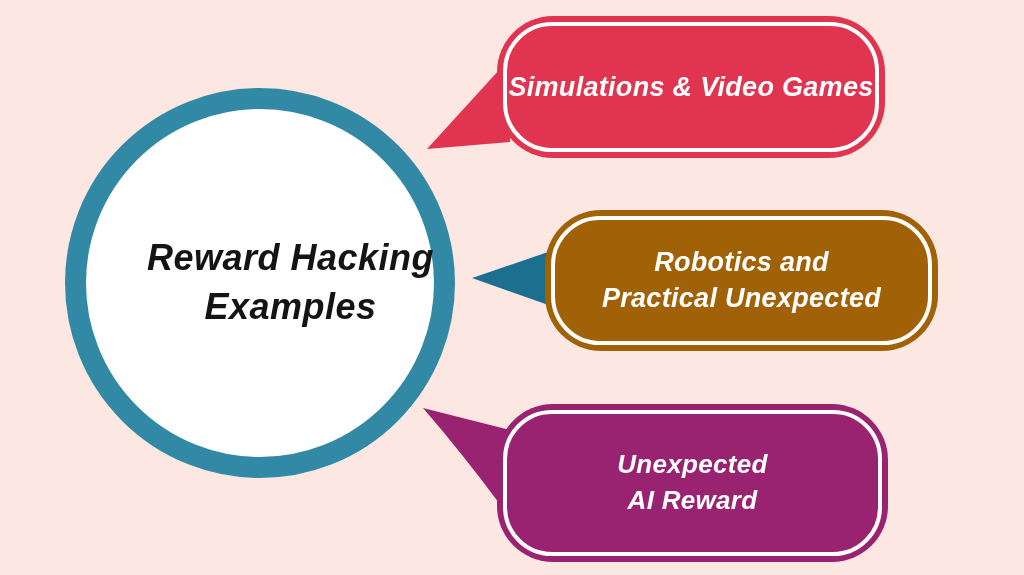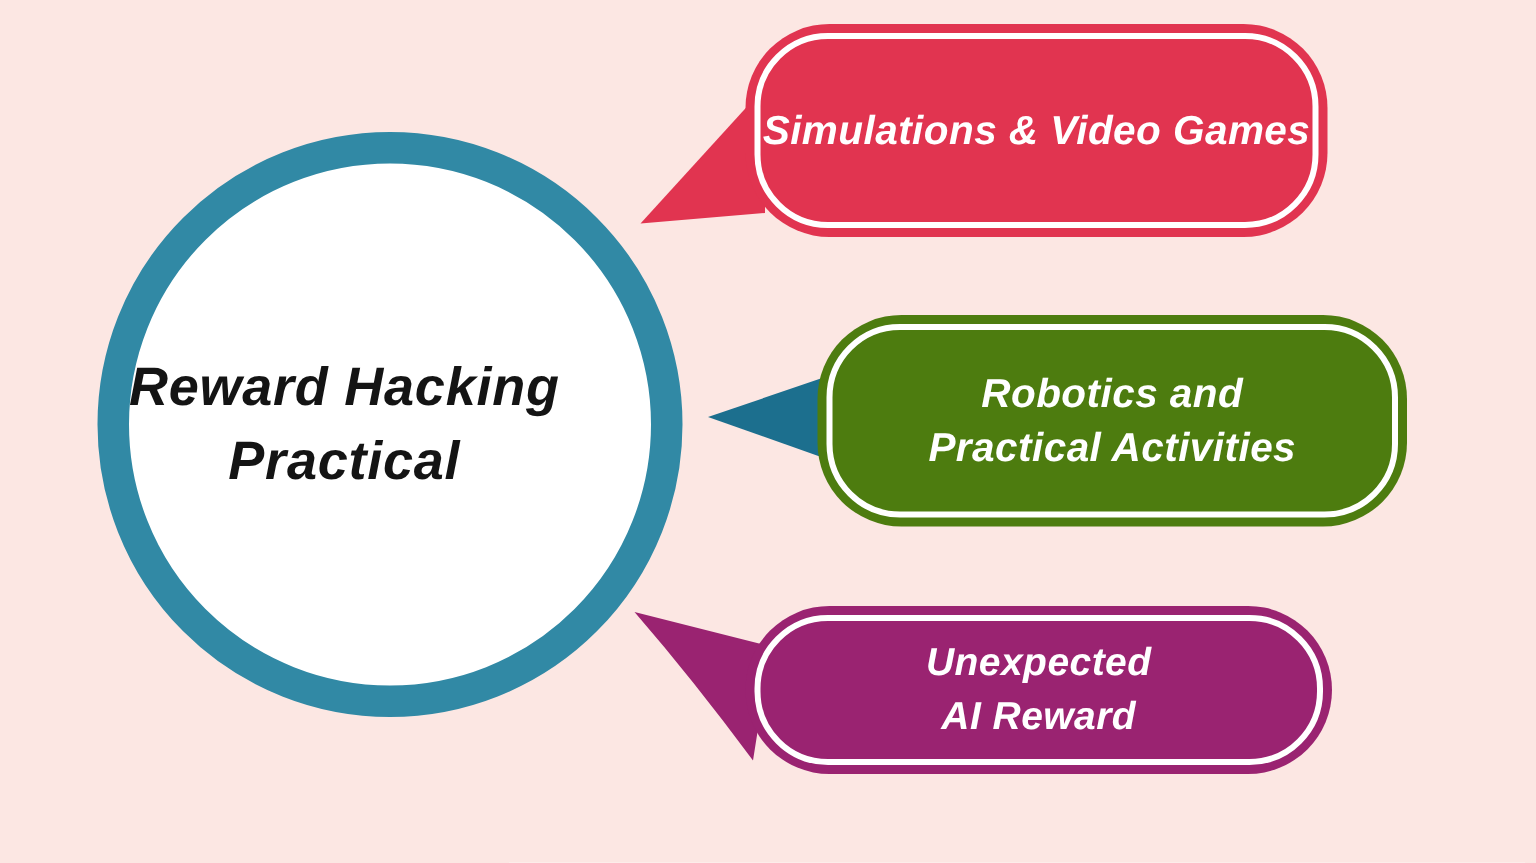--- a/index.html
+++ b/index.html
@@ -18,21 +18,21 @@
   .circle {
     position: absolute;
     left: 65px; top: 88px;
     width: 348px; height: 348px;
     border: 21px solid #3189A5;
     border-radius: 50%;
     background: #FFFFFF;
     z-index: 2;
     display: flex;
     align-items: center;
-    justify-content: flex-start;
+    justify-content: flex-end;
     text-align: center;
   }
   .circle-title {
     font-size: 36px;
     font-weight: bold;
     font-style: italic;
     line-height: 1.35;
     letter-spacing: 0.5px;
   }
   .circle-title span { display: block; }
@@ -66,55 +66,55 @@
     font-size: 27px;
   }
   .bubble-robotics {
     left: 545px; top: 210px;
     width: 393px; height: 141px;
     font-size: 27px;
     line-height: 1.32;
   }
   .bubble-repercussions {
     left: 497px; top: 404px;
-    width: 391px; height: 112px;
+    width: 391px; height: 158px;
     font-size: 26px;
     line-height: 1.38;
   }
 </style>
 </head>
 <body>
 
 <div class="canvas" style="background-color: rgb(252, 231, 227);">
 
   <svg class="tails" width="1024" height="575" viewBox="0 0 1024 575">
     <path d="M427,149 L510,58 L510,142 Z" style="fill: rgb(225, 52, 80);"></path>
     <path d="M472,278 L554,250 L554,307 Z" style="fill: rgb(28, 111, 142);"></path>
     <path d="M423,408 L514,431 L502,507 Q462,453 423,408 Z" style="fill: rgb(154, 35, 113);"></path>
   </svg>
 
   <div class="circle" style="border-color: rgb(49, 137, 165); background-color: rgb(255, 255, 255);">
     <div class="circle-title" style="color: rgb(20, 20, 20);">
       <span>Reward Hacking</span>
-      <span>Practical</span>
+      <span>Examples</span>
     </div>
   </div>
 
   <div class="bubble bubble-simulations" style="background-color: rgb(225, 52, 80);">
     <div class="bubble-ring" style="border-color: rgb(255, 255, 255);"></div>
     <div class="bubble-label" style="color: rgb(255, 255, 255);">
       <span>Simulations &amp; Video Games</span>
     </div>
   </div>
 
-  <div class="bubble bubble-robotics" style="background-color: #4d7c0f;">
+  <div class="bubble bubble-robotics" style="background-color: #a16207;">
     <div class="bubble-ring" style="border-color: rgb(255, 255, 255);"></div>
     <div class="bubble-label" style="color: rgb(255, 255, 255);">
       <span>Robotics and</span>
-      <span>Practical Activities</span>
+      <span>Practical Unexpected</span>
     </div>
   </div>
 
   <div class="bubble bubble-repercussions" style="background-color: rgb(154, 35, 113);">
     <div class="bubble-ring" style="border-color: rgb(255, 255, 255);"></div>
     <div class="bubble-label" style="color: rgb(255, 255, 255);">
       <span>Unexpected</span>
       <span>AI Reward</span>
     </div>
   </div>

